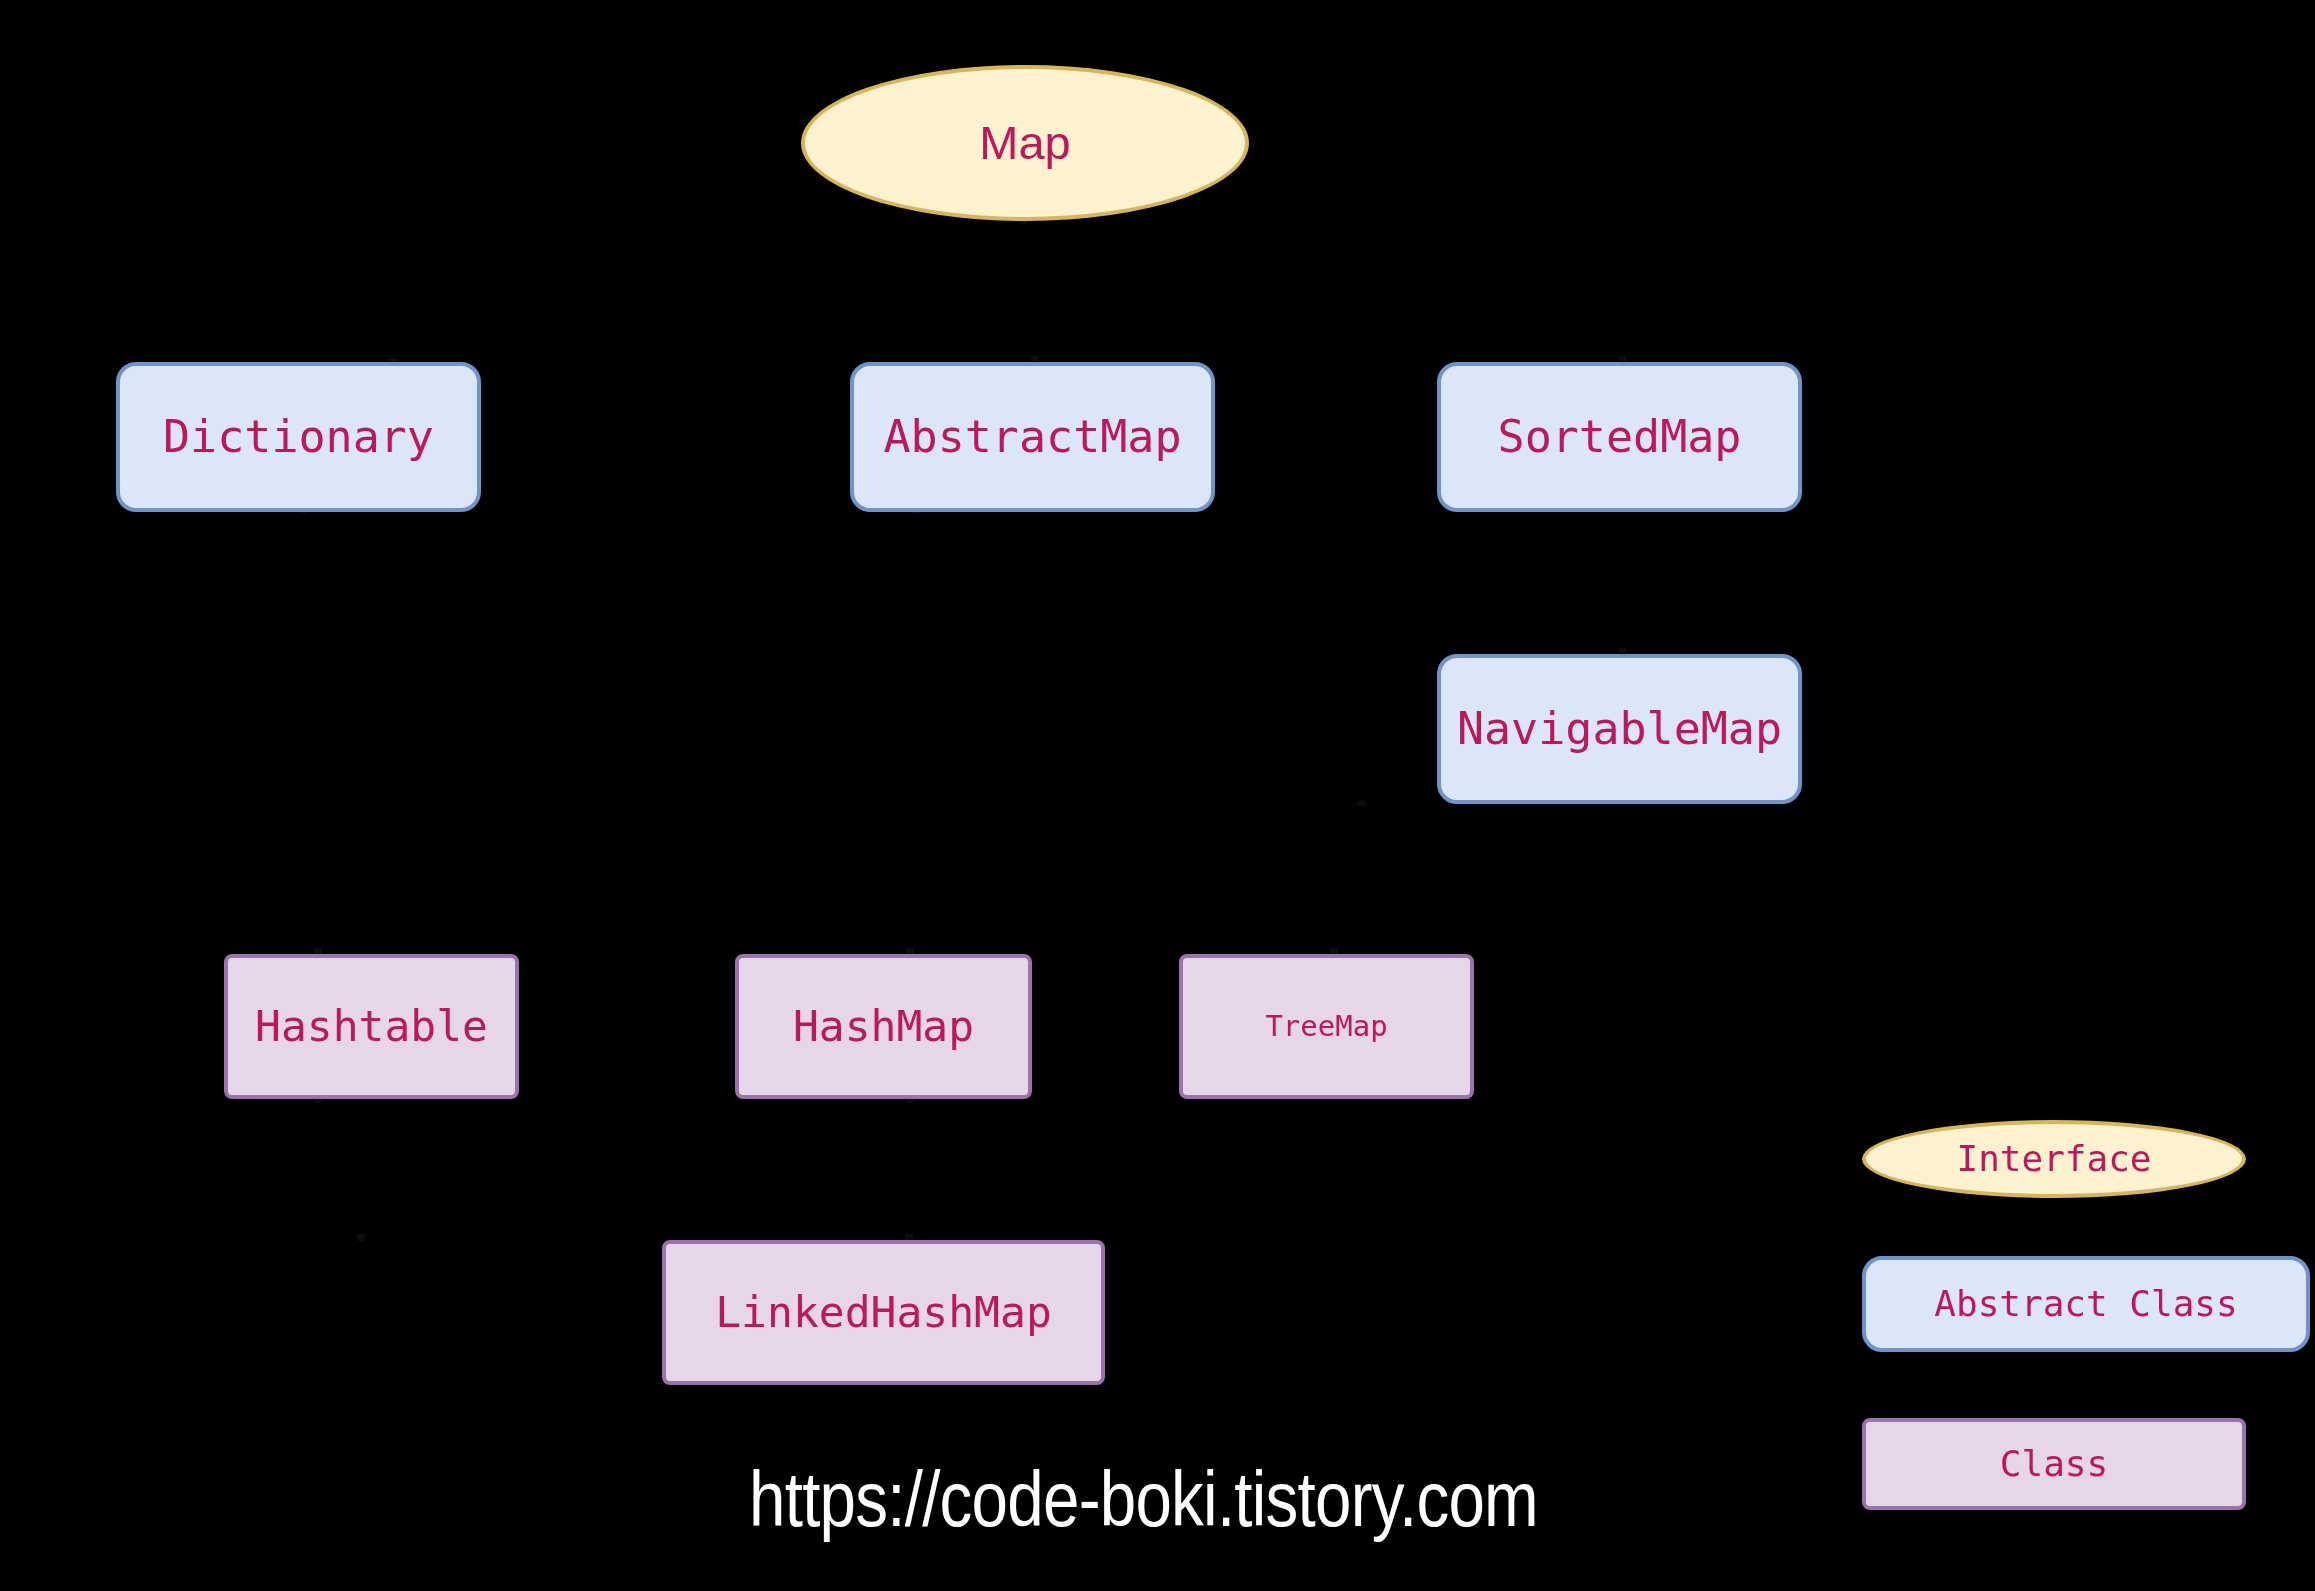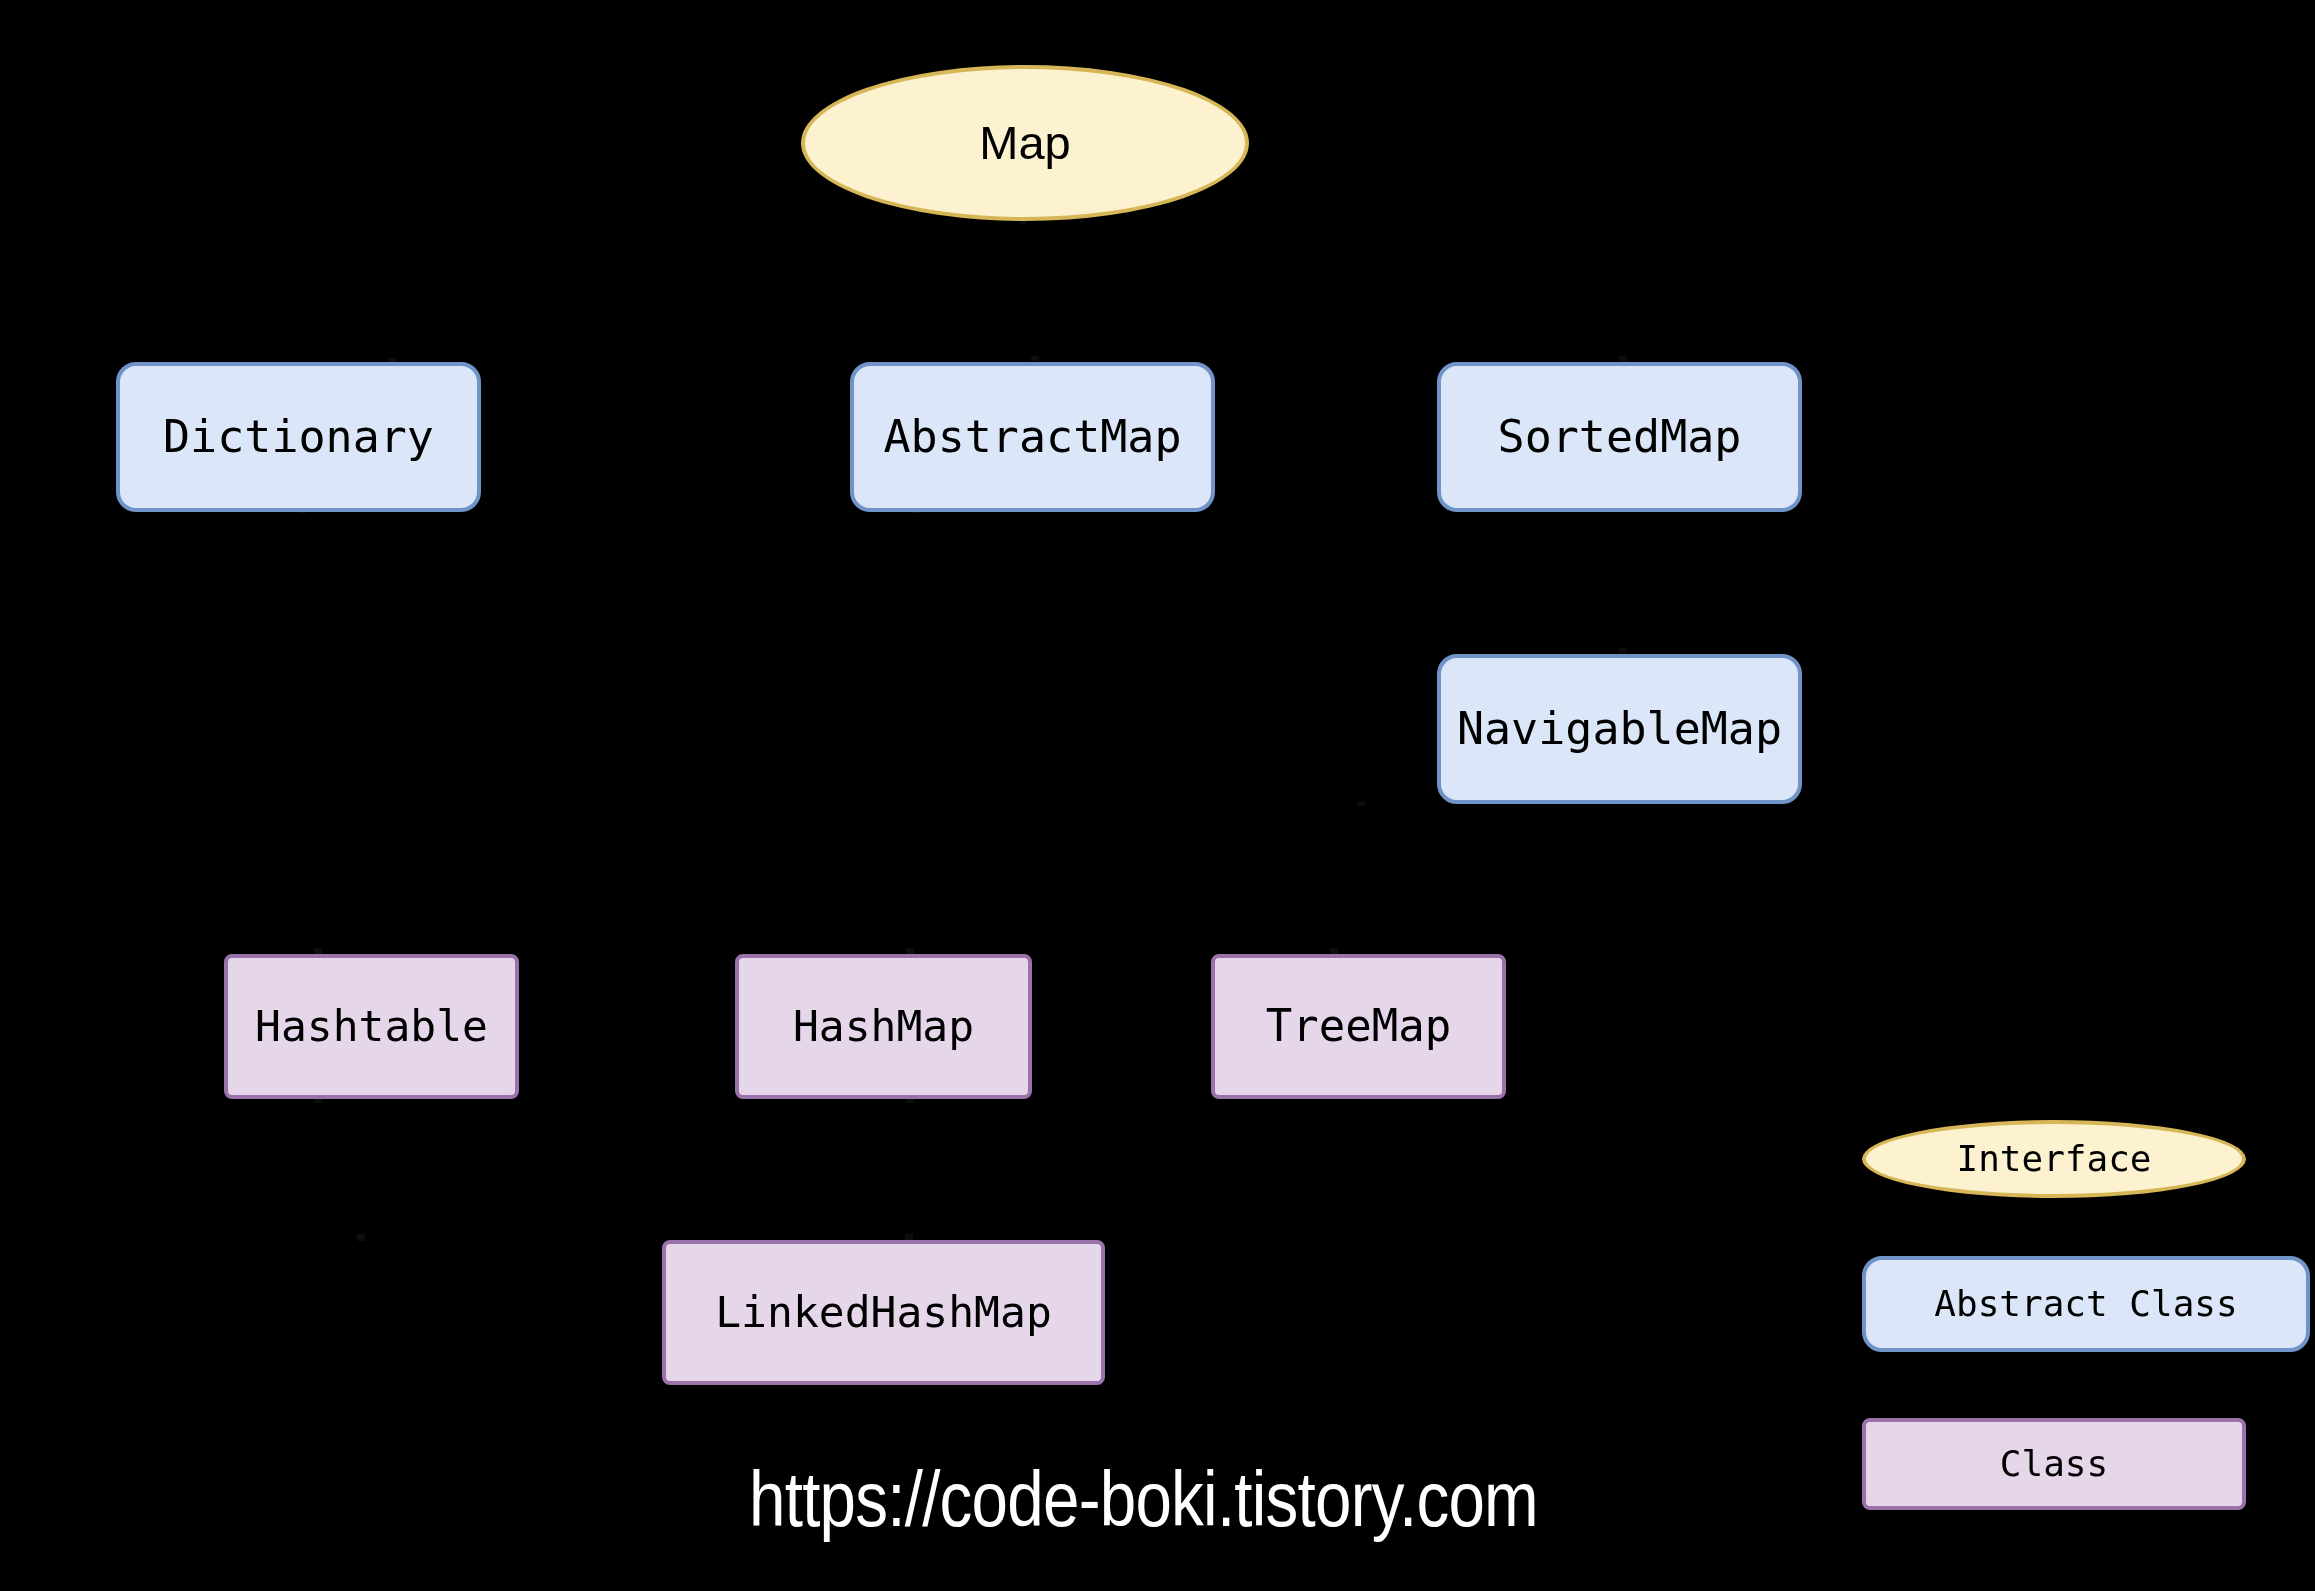--- a/index.html
+++ b/index.html
@@ -20,21 +20,21 @@
   }
 
   
   .node {
     position: absolute;
     box-sizing: border-box;
     display: flex;
     align-items: center;
     justify-content: center;
     text-align: center;
-    color: #000000;
+    color: #be185d;
     font-family: "DejaVu Sans Mono", "Liberation Mono", monospace;
     line-height: 1.1;
     white-space: nowrap;
     letter-spacing: 0px;
   }
 
   
   .n-interface {
     background: #fcf2d0;
     border: 4.5px solid #d6b656;
@@ -117,21 +117,21 @@
   </div>
 
   <div class="node n-class" style="left:224px; top:954px; width:295px; height:145px; font-size:43px;">
     <span>Hashtable</span>
   </div>
 
   <div class="node n-class" style="left:735px; top:954px; width:297px; height:145px; font-size:43px;">
     <span>HashMap</span>
   </div>
 
-  <div class="node n-class" style="left:1179px; top:954px; width:295px; height:145px; font-size:44px;margin-left:32px;">
+  <div class="node n-class" style="left:1179px; top:954px; width:295px; height:145px; font-size:29px;">
     <span>TreeMap</span>
   </div>
 
 
   <div class="node n-class" style="left:662px; top:1240px; width:443px; height:145px; font-size:43px;">
     <span>LinkedHashMap</span>
   </div>
 
   <div id="legend" style="left:0; top:0; width:2316px; height:1591px; pointer-events:none;">
 

